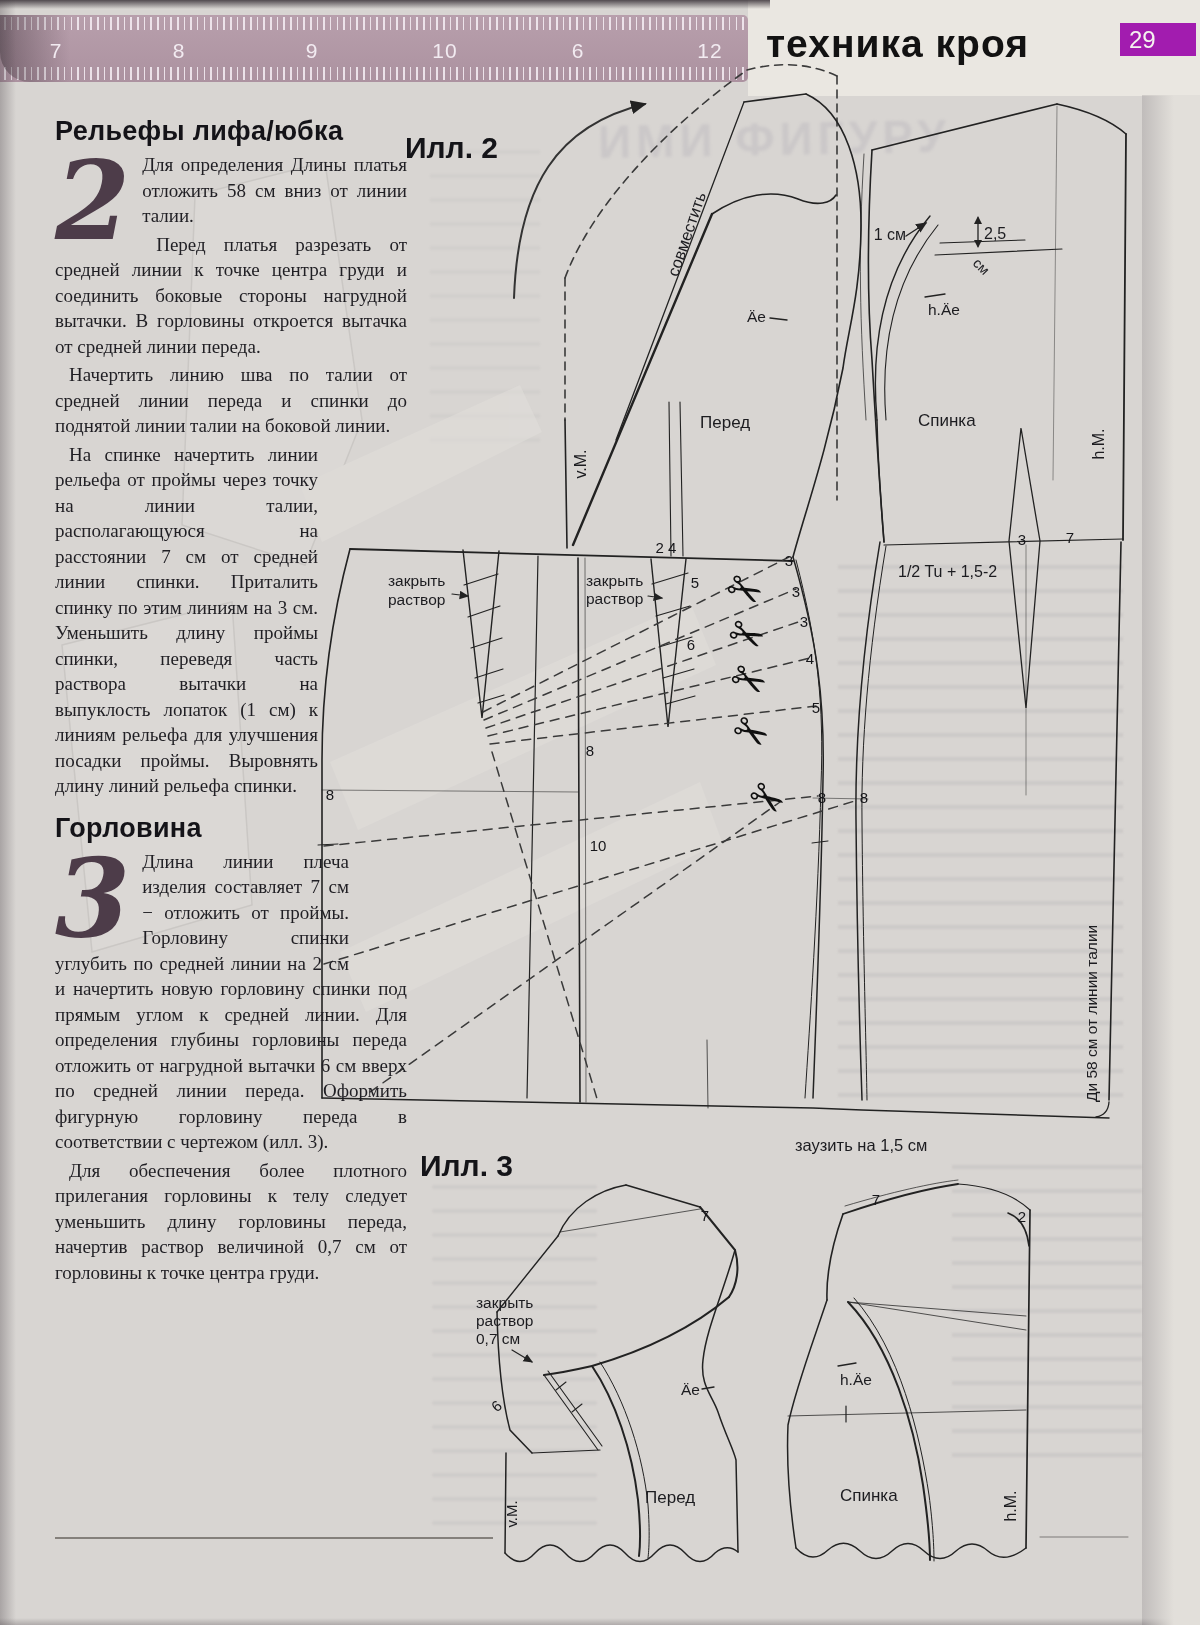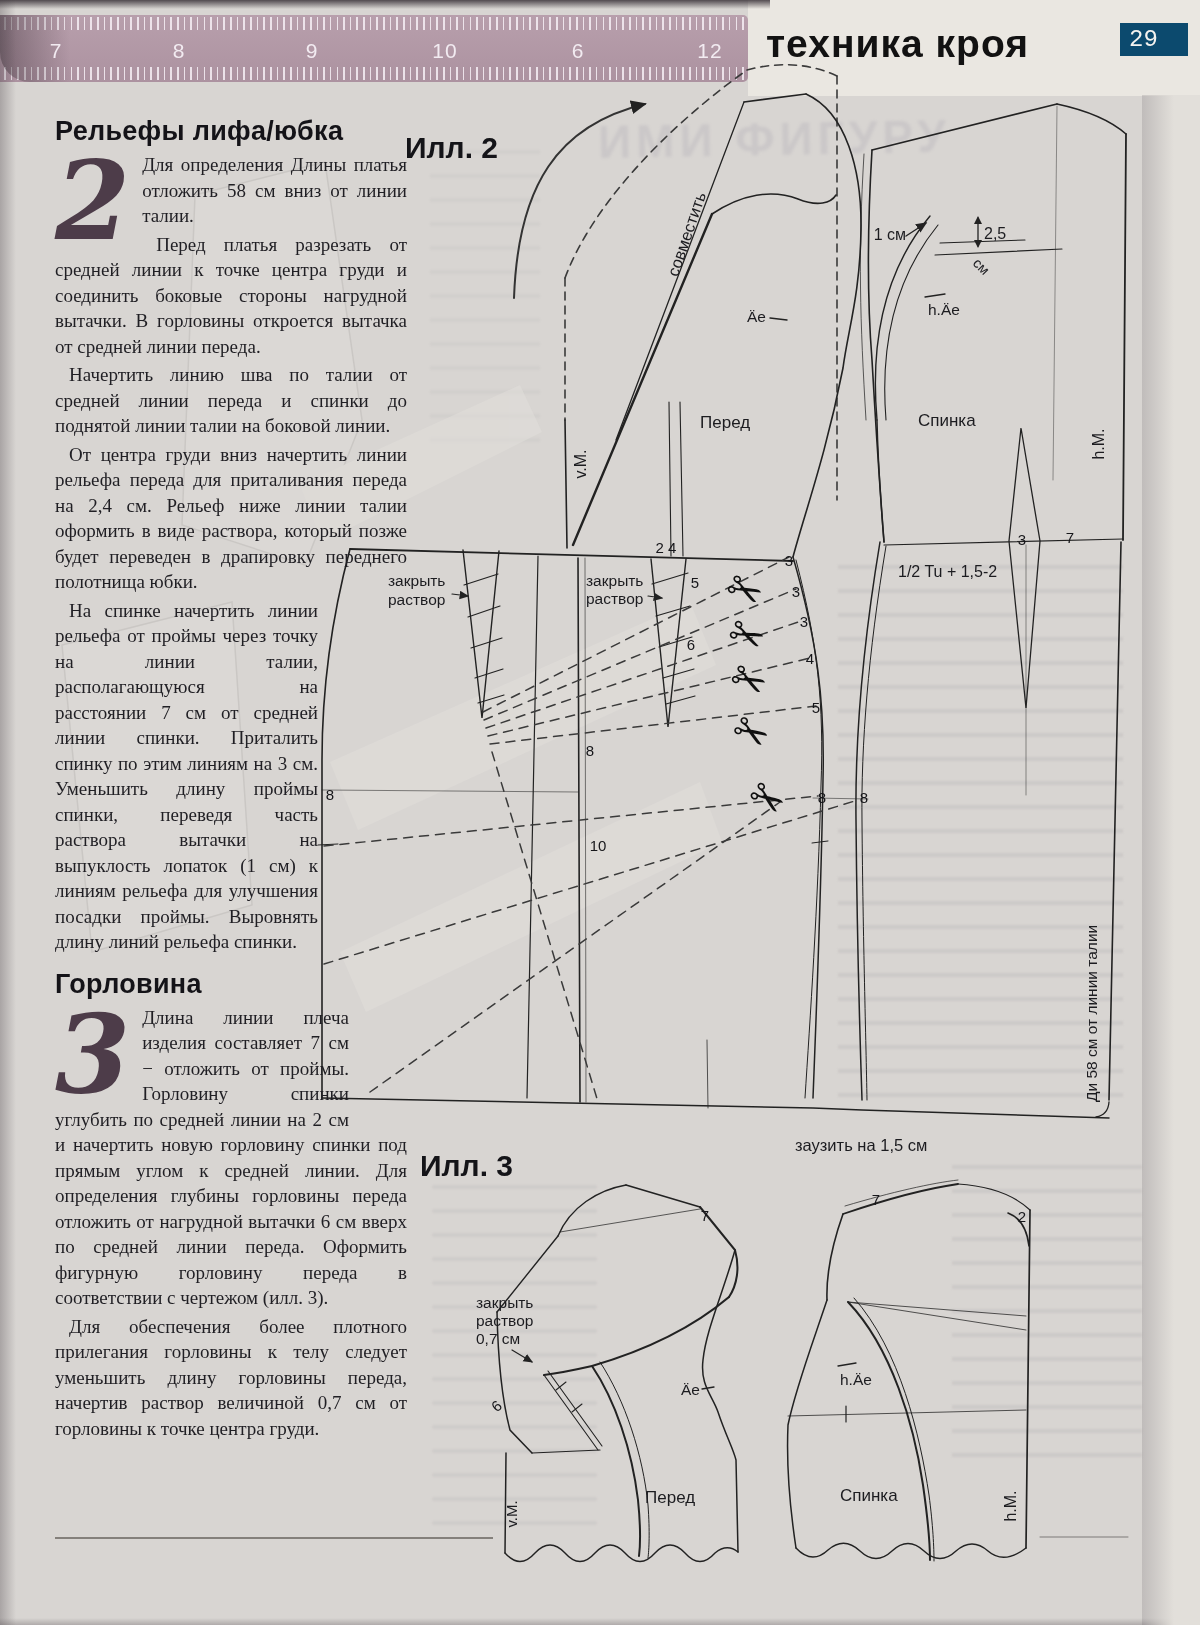--- a/index.html
+++ b/index.html
@@ -19,21 +19,21 @@
          background:linear-gradient(180deg,#b89fac,#ac92a0);border-radius:0 5px 5px 0;}
   .ruler-curl{position:absolute;left:0;top:0;width:70px;height:100%;
               background:linear-gradient(90deg,rgba(56,44,52,.45),rgba(56,44,52,0));border-radius:0 0 0 30px;}
   .ticks{position:absolute;left:4px;width:742px;height:13px;
          background:repeating-linear-gradient(90deg,rgba(246,239,245,.85) 0 1.6px,rgba(0,0,0,0) 1.6px 6.65px);}
   .ticks.t{top:2px;} .ticks.b{bottom:2px;}
   .tick-num{position:absolute;top:24px;transform:translateX(-50%);color:#f2ebf1;
             font-size:21px;letter-spacing:1px;}
   .header-title{position:absolute;left:766px;top:22px;font-size:39px;font-weight:800;
                 letter-spacing:1px;color:#121212;font-family:"Liberation Sans",sans-serif;}
-  .pageno-bar{position:absolute;left:1120px;top:23px;width:68px;height:33px;background:#0c4a6e;font-family:Liberation Mono, monospace;}
+  .pageno-bar{position:absolute;left:1120px;top:23px;width:76px;height:33px;background:#a21caf;}
   .pageno-bar span{color:#f5f3ef;font-size:24px;line-height:33px;padding-left:9px;display:inline-block;}
   
   .ghost-lines{position:absolute;background:repeating-linear-gradient(180deg,rgba(112,106,122,.10) 0 4px,rgba(0,0,0,0) 4px 24px);filter:blur(1px);}
   .ghost-title{position:absolute;left:598px;top:112px;font-size:46px;font-weight:800;color:#7d7890;
                opacity:.14;letter-spacing:5px;filter:blur(1.5px);transform:rotate(-1deg);}
   
   .textcol{position:absolute;left:55px;top:116px;width:352px;color:#201f24;
            font-family:"Liberation Serif",serif;font-size:19px;line-height:25.5px;
            text-align:justify;hyphens:auto;}
   .h-sec{font-family:"Liberation Sans",sans-serif;font-weight:800;font-size:27px;
@@ -275,21 +275,20 @@
     </g>
   </svg>
 
   <div class="textcol">
     <div class="h-sec">Рельефы лифа/юбка</div>
     <div class="para nocap">
       <span class="dropcap">2</span><span>Для определения Длины платья отложить 58 см вниз от линии талии.</span>
     </div>
     <div class="para">Перед платья разрезать от средней линии к точке центра груди и соединить боковые стороны нагрудной вытачки. В горловины откроется вытачка от средней линии переда.</div>
     <div class="para">Начертить линию шва по талии от средней линии переда и спинки до поднятой линии талии на боковой линии.</div>
-    <div class="para">От центра груди вниз начертить линии рельефа переда для приталивания переда на 2,4 см. Рельеф ниже линии талии оформить в виде раствора, который позже будет переведен в драпировку переднего полотнища юбки.</div>
     <div class="para narrow">На спинке начертить линии рельефа от проймы через точку на линии талии, располагающуюся на расстоянии 7 см от средней линии спинки. Приталить спинку по этим линиям на 3 см. Уменьшить длину проймы спинки, переведя часть раствора вытачки на выпуклость лопаток (1 см) к линиям рельефа для улучшения посадки проймы. Выровнять длину линий рельефа спинки.</div>
     <div class="h-sec second">Горловина</div>
     <div class="para nocap">
       <span class="dropcap">3</span><span class="spacer-r"></span><span>Длина линии плеча изделия составляет 7 см − отложить от проймы. Горловину спинки углубить по средней линии на 2 см и начертить новую горловину спинки под прямым углом к средней линии. Для определения глубины горловины переда отложить от нагрудной вытачки 6 см вверх по средней линии переда. Оформить фигурную горловину переда в соответствии с чертежом (илл. 3).</span>
     </div>
     <div class="para">Для обеспечения более плотного прилегания горловины к телу следует уменьшить длину горловины переда, начертив раствор величиной 0,7 см от горловины к точке центра груди.</div>
   </div>
 
   <div class="col-rule"></div>
   <div class="edge-left"></div>

